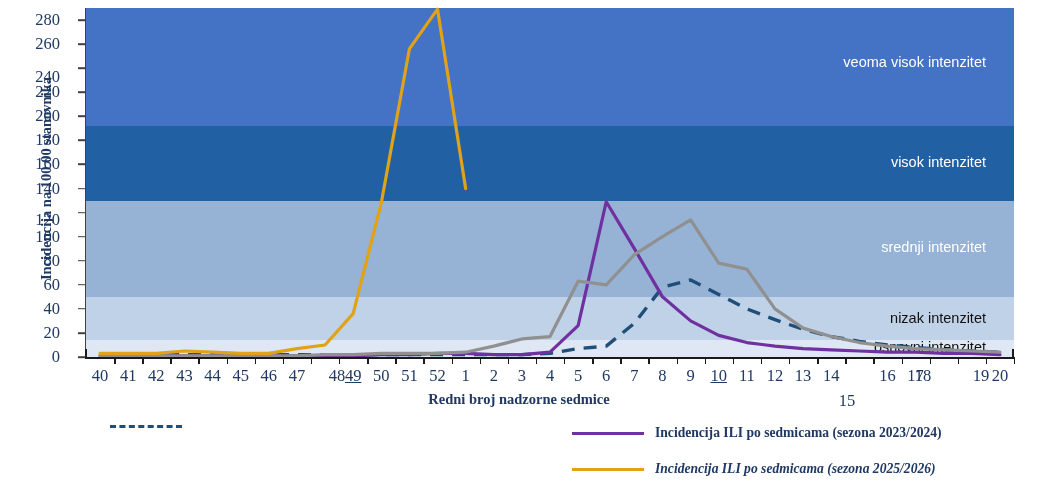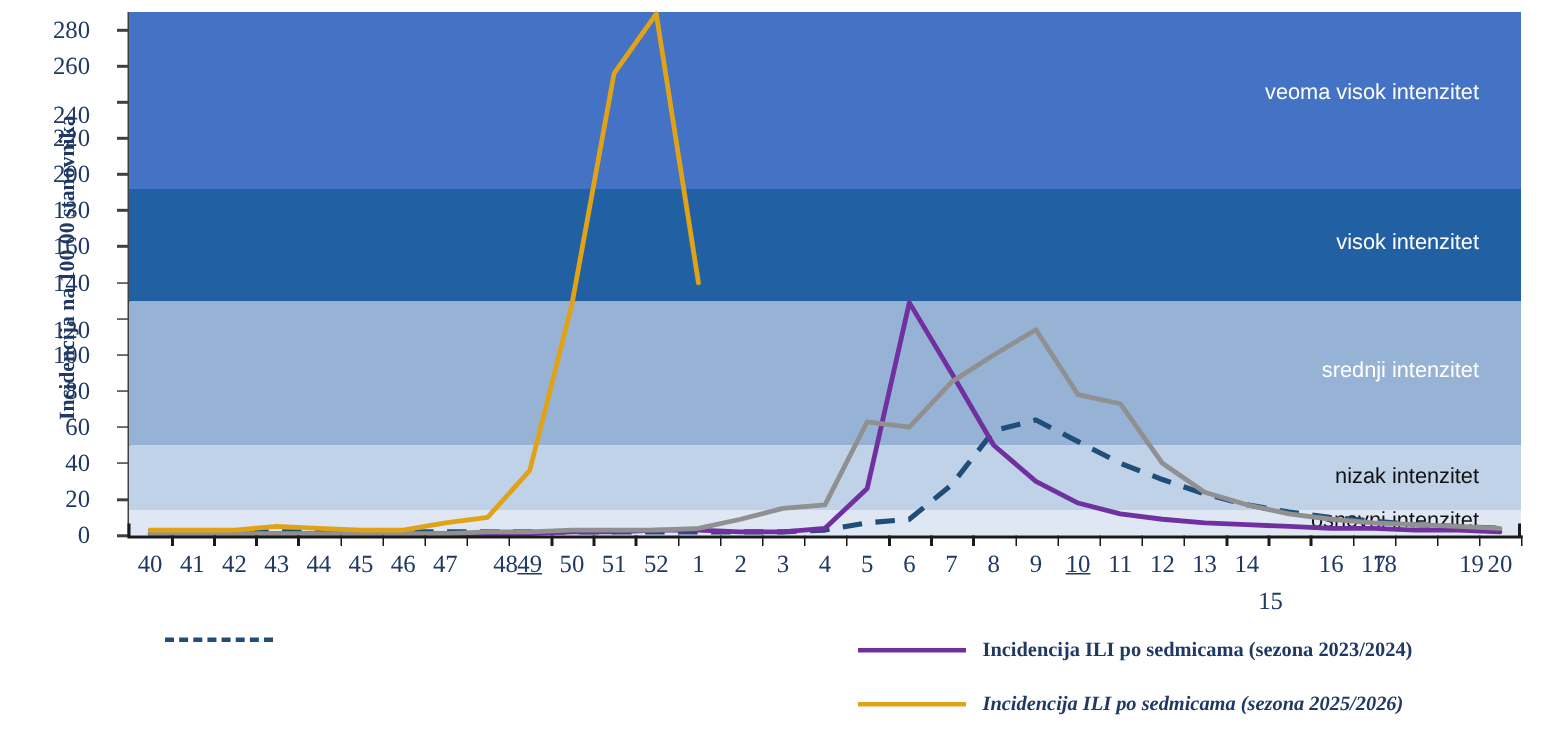--- a/index.html
+++ b/index.html
@@ -261,20 +261,21 @@
       <div class="x-tick-label" style="left: 887.455px;">16</div>
       <div class="x-tick-mark" style="left: 929.636px;"></div>
       <div class="x-tick-label" style="left: 915.576px;">17</div>
       <div class="x-tick-mark" style="left: 957.758px;"></div>
       <div class="x-tick-label" style="left: 923px;">18</div>
       <div class="x-tick-mark" style="left: 985.879px;"></div>
       <div class="x-tick-label" style="left: 981px;">19</div>
       <div class="x-tick-mark" style="left: 1014px;"></div>
       <div class="x-tick-label" style="left: 999.939px;">20</div>
     </div>
+  <div id="x-axis-title">Redni broj nadzorne  sedmice</div>
 
   <div id="legend">
       <div class="legend-item" style="left: 110px; top: 8px;">
         <div class="legend-swatch" style="border-top: 3.4px dashed rgb(31, 78, 121);"></div>
       </div>
       <div class="legend-item" style="left: 572px; top: 8px;">
         <div class="legend-swatch" style="border-top: 3.4px solid rgb(112, 48, 160);"></div>
         <span class="legend-text">Incidencija ILI po sedmicama (sezona 2023/2024)</span>
       </div>
       <div class="legend-item" style="left: 572px; top: 44px;">

